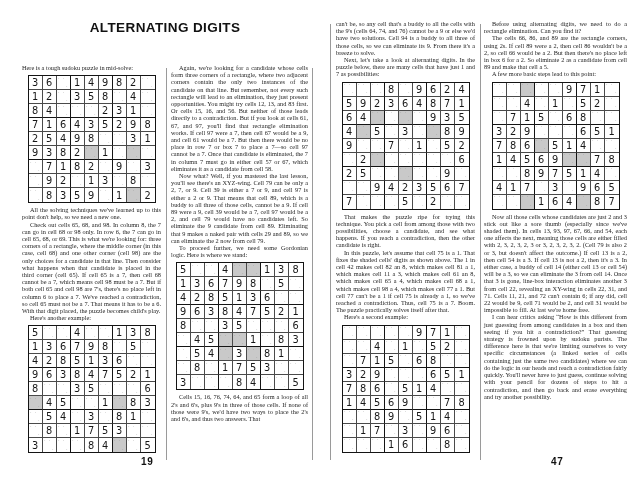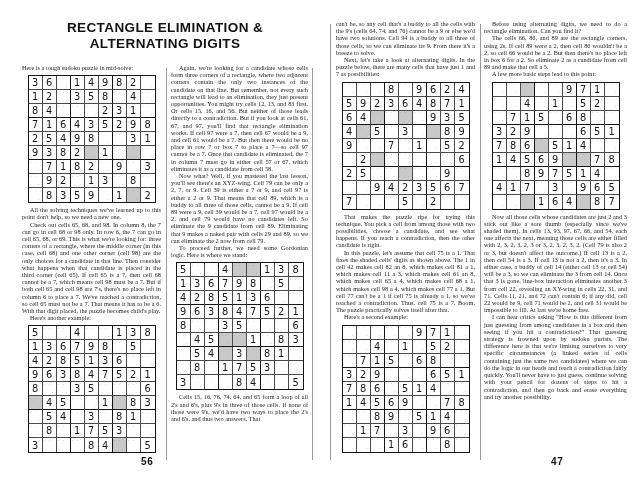--- a/index.html
+++ b/index.html
@@ -60,21 +60,20 @@
     content:"\00b7";position:absolute;bottom:-1px;right:2px;
     font-size:5px;color:#8b8b8b;
   }
 </style>
 </head>
 <body>
 
 <div class="spread">
 
   <div class="title">
-    <div>RECTANGLE ELIMINATION &amp;</div>
     <div>ALTERNATING DIGITS</div>
   </div>
 
   <div class="vrule" id="r1"></div>
   <div class="vrule" id="r2"></div>
   <div class="vrule" id="r3"></div>
   <div class="vrule" id="r4"></div>
 
   <div class="col" id="c1">
     <p class="noindent">Here is a tough sudoku puzzle in mid-solve:</p>
@@ -597,16 +596,16 @@
         <div class="cell">6</div>
         <div class="cell bv">4</div>
         <div class="cell pencil shaded"></div>
         <div class="cell">8</div>
         <div class="cell">7</div>
       </div>
     <p>Now all those cells whose candidates are just 2 and 3 stick out like a sore thumb (especially since we've shaded them). In cells 13, 93, 97, 67, 66, and 54, each one affects the next, meaning those cells are either filled with 2, 3, 2, 3, 2, 3 or 3, 2, 3, 2, 3, 2. (Cell 79 is also 2 or 3, but doesn't affect the outcome.) If cell 13 is a 2, then cell 54 is a 3. If cell 13 is not a 2, then it's a 3. In either case, a buddy of cell 14 (either cell 13 or cell 54) will be a 3, so we can eliminate the 3 from cell 14. Once that 3 is gone, line-box interaction eliminates another 3 from cell 22, revealing an XY-wing in cells 22, 31, and 71. Cells 11, 21, and 72 can't contain 6; if any did, cell 22 would be 9, cell 71 would be 2, and cell 31 would be impossible to fill. At last we're home free.</p>
     <p>I can hear critics asking “How is this different from just guessing from among candidates in a box and then seeing if you hit a contradiction?” That guessing strategy is frowned upon by sudoku purists. The difference here is that we're limiting ourselves to very specific circumstances (a linked series of cells containing just the same two candidates) where we can do the logic in our heads and reach a contradiction fairly quickly. You'll never have to just guess, continue solving with your pencil for dozens of steps to hit a contradiction, and then go back and erase everything and try another possibility.</p>
   </div>
 
-  <div class="folio" id="pn34">56</div>
+  <div class="folio" id="pn34">19</div>
   <div class="folio" id="pn35">47</div>
 
 </div>
 
 </body></html>

